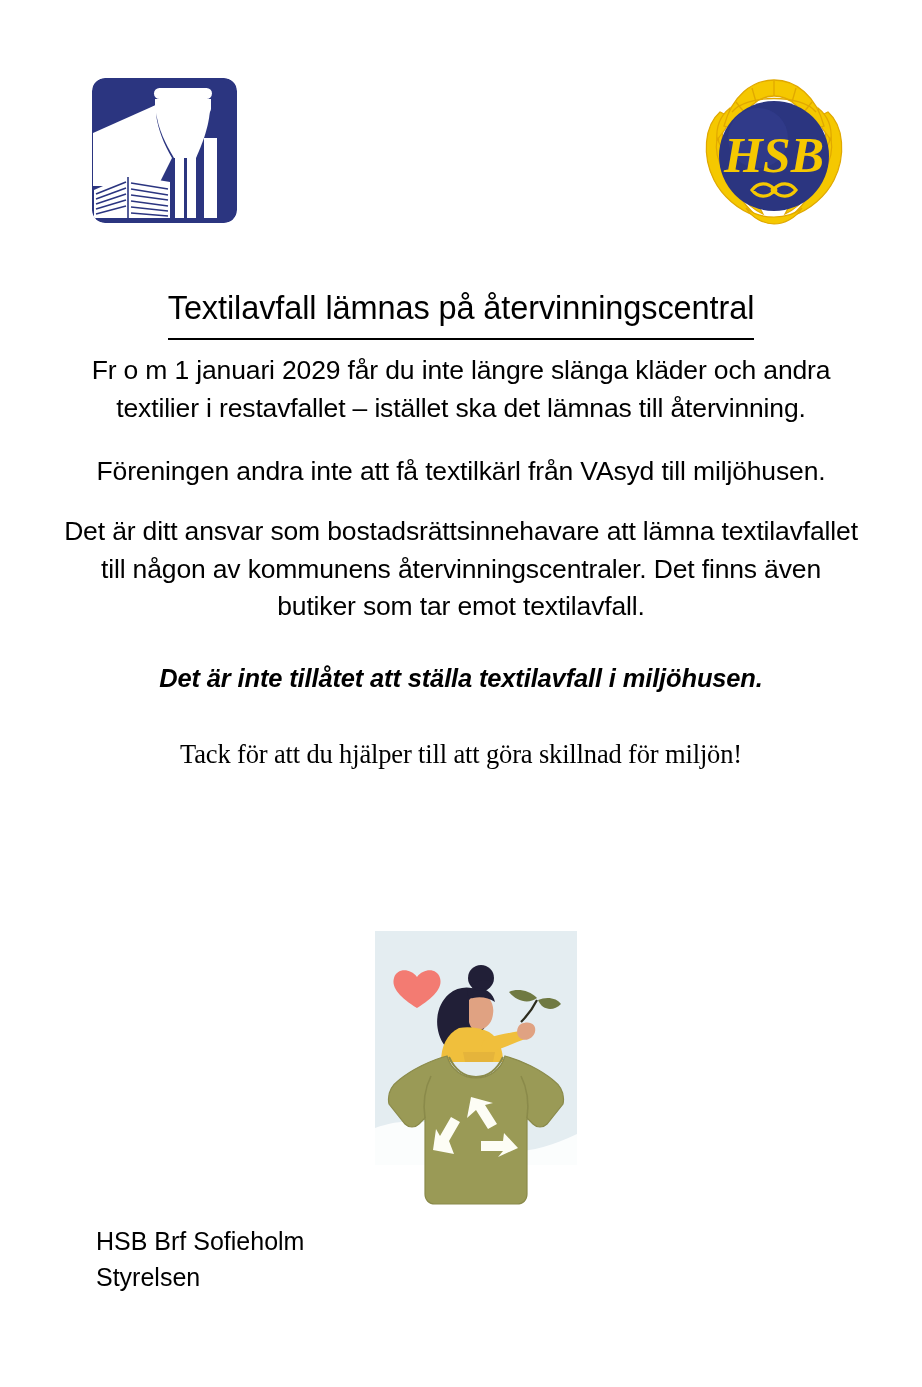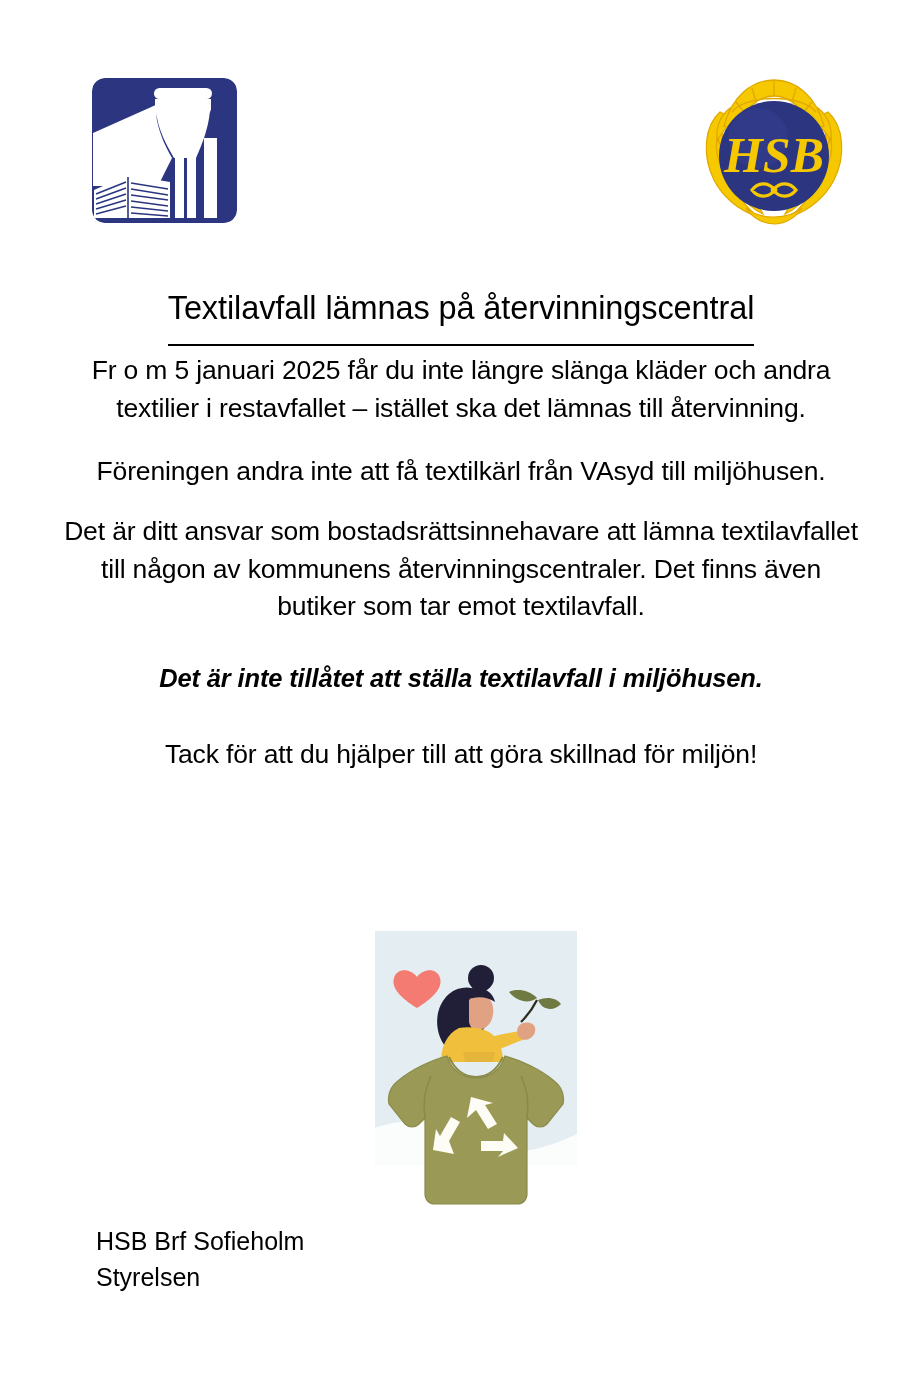--- a/index.html
+++ b/index.html
@@ -48,21 +48,21 @@
     left: 0;
     width: 922px;
     text-align: center;
     font-size: 32.5px;
     font-weight: 400;
     line-height: 1.25;
     letter-spacing: -0.1px;
   }
   .title span.u {
     border-bottom: 2.5px solid #000;
-    padding-bottom: 18px;
+    padding-bottom: 12px;
   }
 
   
   .content {
     position: absolute;
     top: 352px;
     left: 63px;
     width: 796px;
     text-align: center;
   }
@@ -77,20 +77,21 @@
   }
   .para.emph {
     font-weight: bold;
     font-style: italic;
     font-size: 25.5px;
     margin-top: 34px;
     margin-bottom: 40px;
   }
   .para.thanks {
     margin-bottom: 0;
+    font-family: Liberation Serif, serif;
   }
 
   
   .illustration {
     position: absolute;
     left: 375px;
     top: 928px;
     width: 202px;
     height: 280px;
   }
@@ -213,21 +214,21 @@
       <circle cx="84" cy="122" r="3.4" fill="#f5c800"></circle>
     </svg>
   </div>
 </div>
 
 <h1 class="title">
   <span class="u">Textilavfall lämnas på återvinningscentral</span>
 </h1>
 
 <div class="content">
-  <p class="para">Fr o m 5 januari 2025 får du inte längre slänga kläder och andra textilier i restavfallet – istället ska det lämnas till återvinning.</p>
+  <p class="para">Fr o m 1 januari 2029 får du inte längre slänga kläder och andra textilier i restavfallet – istället ska det lämnas till återvinning.</p>
   <p class="para tight">Föreningen andra inte att få textilkärl från VAsyd till miljöhusen.</p>
   <p class="para tight">Det är ditt ansvar som bostadsrättsinnehavare att lämna textilavfallet till någon av kommunens återvinningscentraler. Det finns även butiker som tar emot textilavfall.</p>
   <p class="para emph">Det är inte tillåtet att ställa textilavfall i miljöhusen.</p>
   <p class="para thanks">Tack för att du hjälper till att göra skillnad för miljön!</p>
 </div>
 
 <div class="illustration" aria-label="Person i gul tröja håller en grön planta bakom en olivgrön t-shirt med återvinningssymbol">
   <svg viewBox="0 0 202 280" width="202" height="280" aria-hidden="true">
 
     <rect x="0" y="3" width="202" height="234" fill="#e4edf1"></rect>

